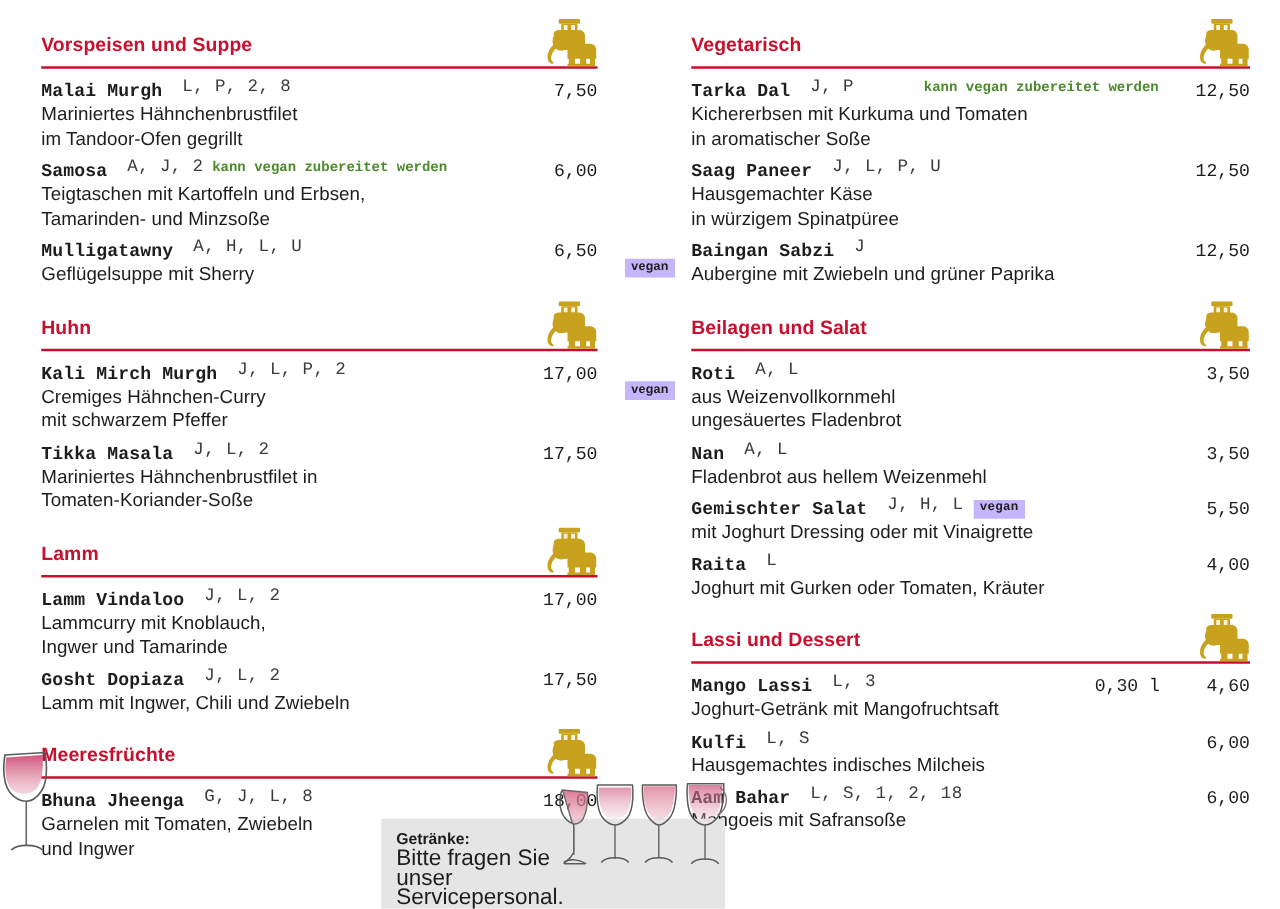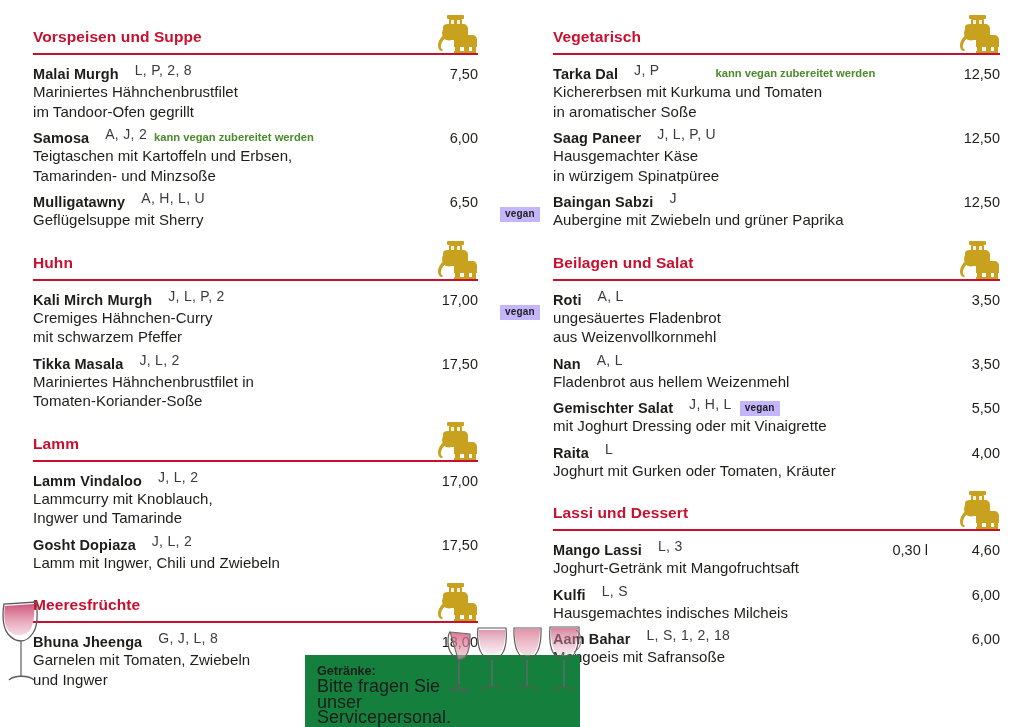--- a/index.html
+++ b/index.html
@@ -58,22 +58,23 @@
     height: 40px;
     pointer-events: none;
   }
 
   
   .dish { position: relative; margin-top: 9px; }
   .dish:first-of-type { margin-top: 7px; }
 
   .dish-line {
     display: flex;
-    align-items: center;
+    align-items: flex-start;
     white-space: nowrap;
+    font-family: Liberation Mono, monospace;
   }
   .dish-name {
     font-size: 14.5px;
     font-weight: bold;
     color: #1d1d1b;
     letter-spacing: .1px;
   }
   .allergens {
     font-size: 14px;
     color: #3b3b3b;
@@ -135,21 +136,21 @@
     vertical-align: 2px;
   }
 
   
   .drinks-box {
     position: absolute;
     left: 305px;
     top: 655px;
     width: 275px;
     height: 72px;
-    background: #15803d;
+    background: #e5e5e5;
     z-index: 3;
   }
   .drinks-text {
     position: absolute;
     left: 12px;
     top: 8px;
     width: 150px;
   }
   .drinks-title {
     font-size: 12.6px;
@@ -438,22 +439,22 @@
           </svg>
         </div>
         <div class="dish">
           <div class="vegan-badge">vegan</div>
           <div class="dish-line">
             <span class="dish-name">Roti</span>
             <span class="allergens">A, L</span>
             <span class="spacer"></span>
             <span class="price">3,50</span>
           </div>
+          <div class="dish-desc">aus Weizenvollkornmehl</div>
           <div class="dish-desc">ungesäuertes Fladenbrot</div>
-          <div class="dish-desc">aus Weizenvollkornmehl</div>
         </div>
         <div class="dish">
           <div class="dish-line">
             <span class="dish-name">Nan</span>
             <span class="allergens">A, L</span>
             <span class="spacer"></span>
             <span class="price">3,50</span>
           </div>
           <div class="dish-desc">Fladenbrot aus hellem Weizenmehl</div>
         </div>

